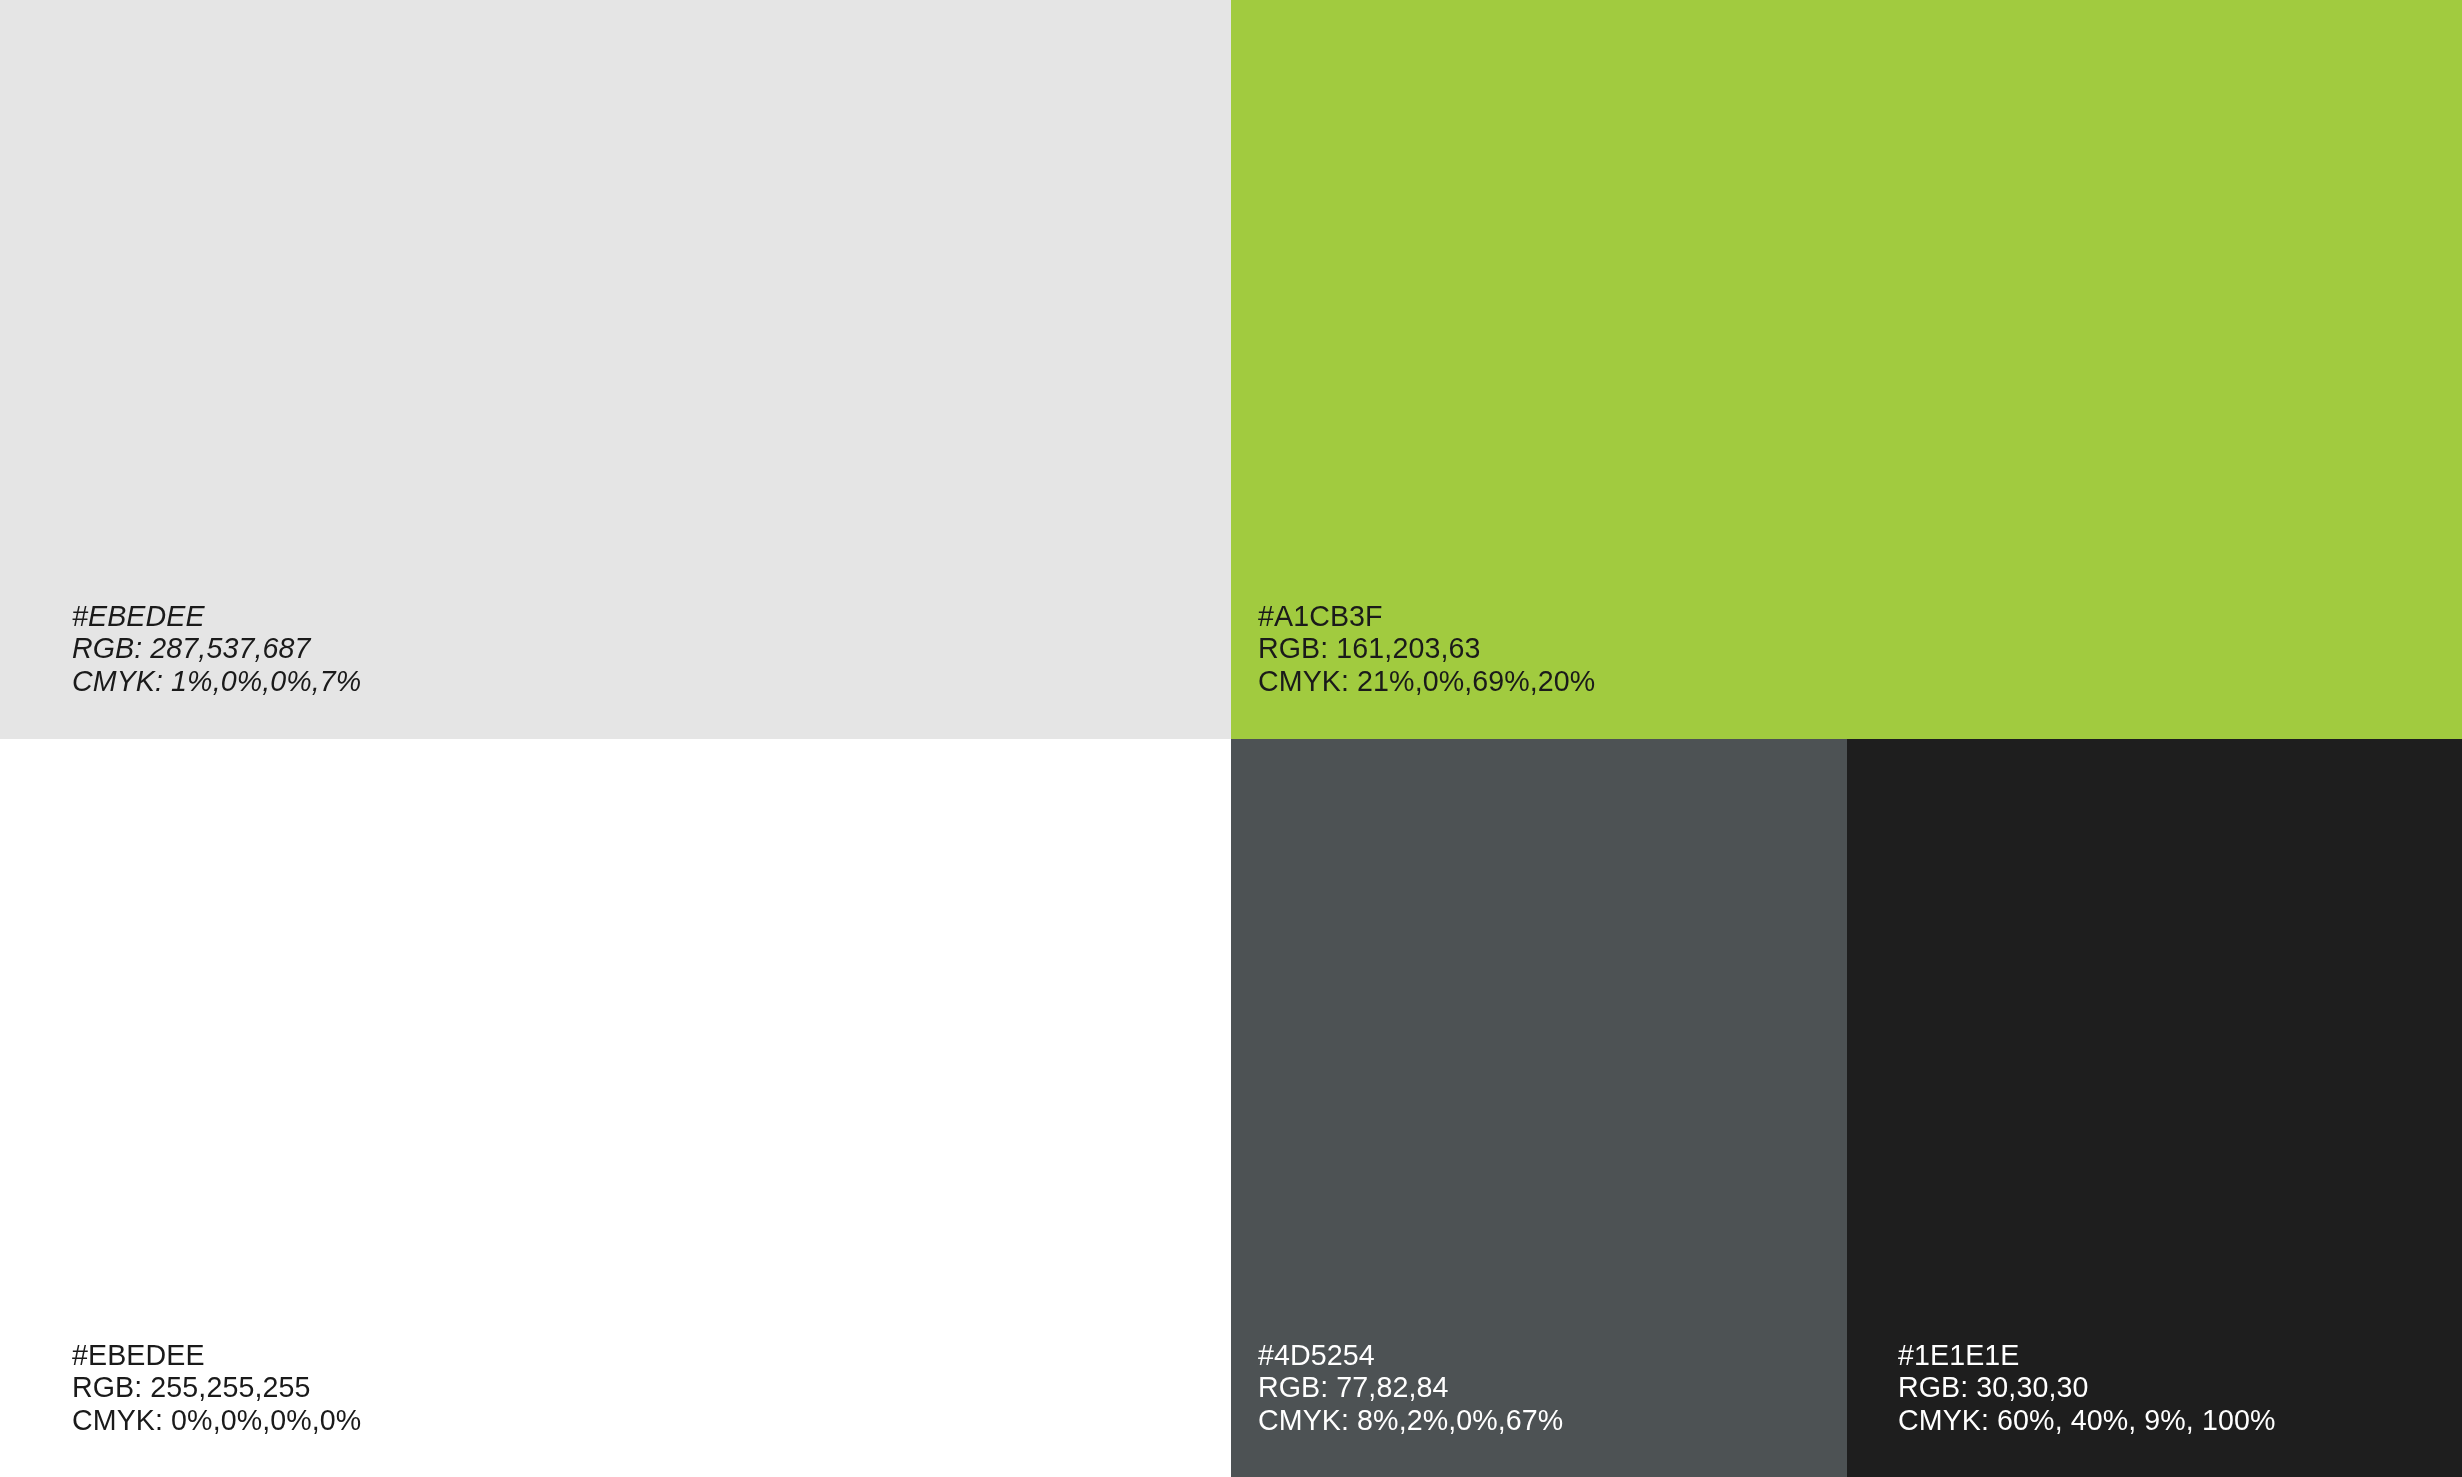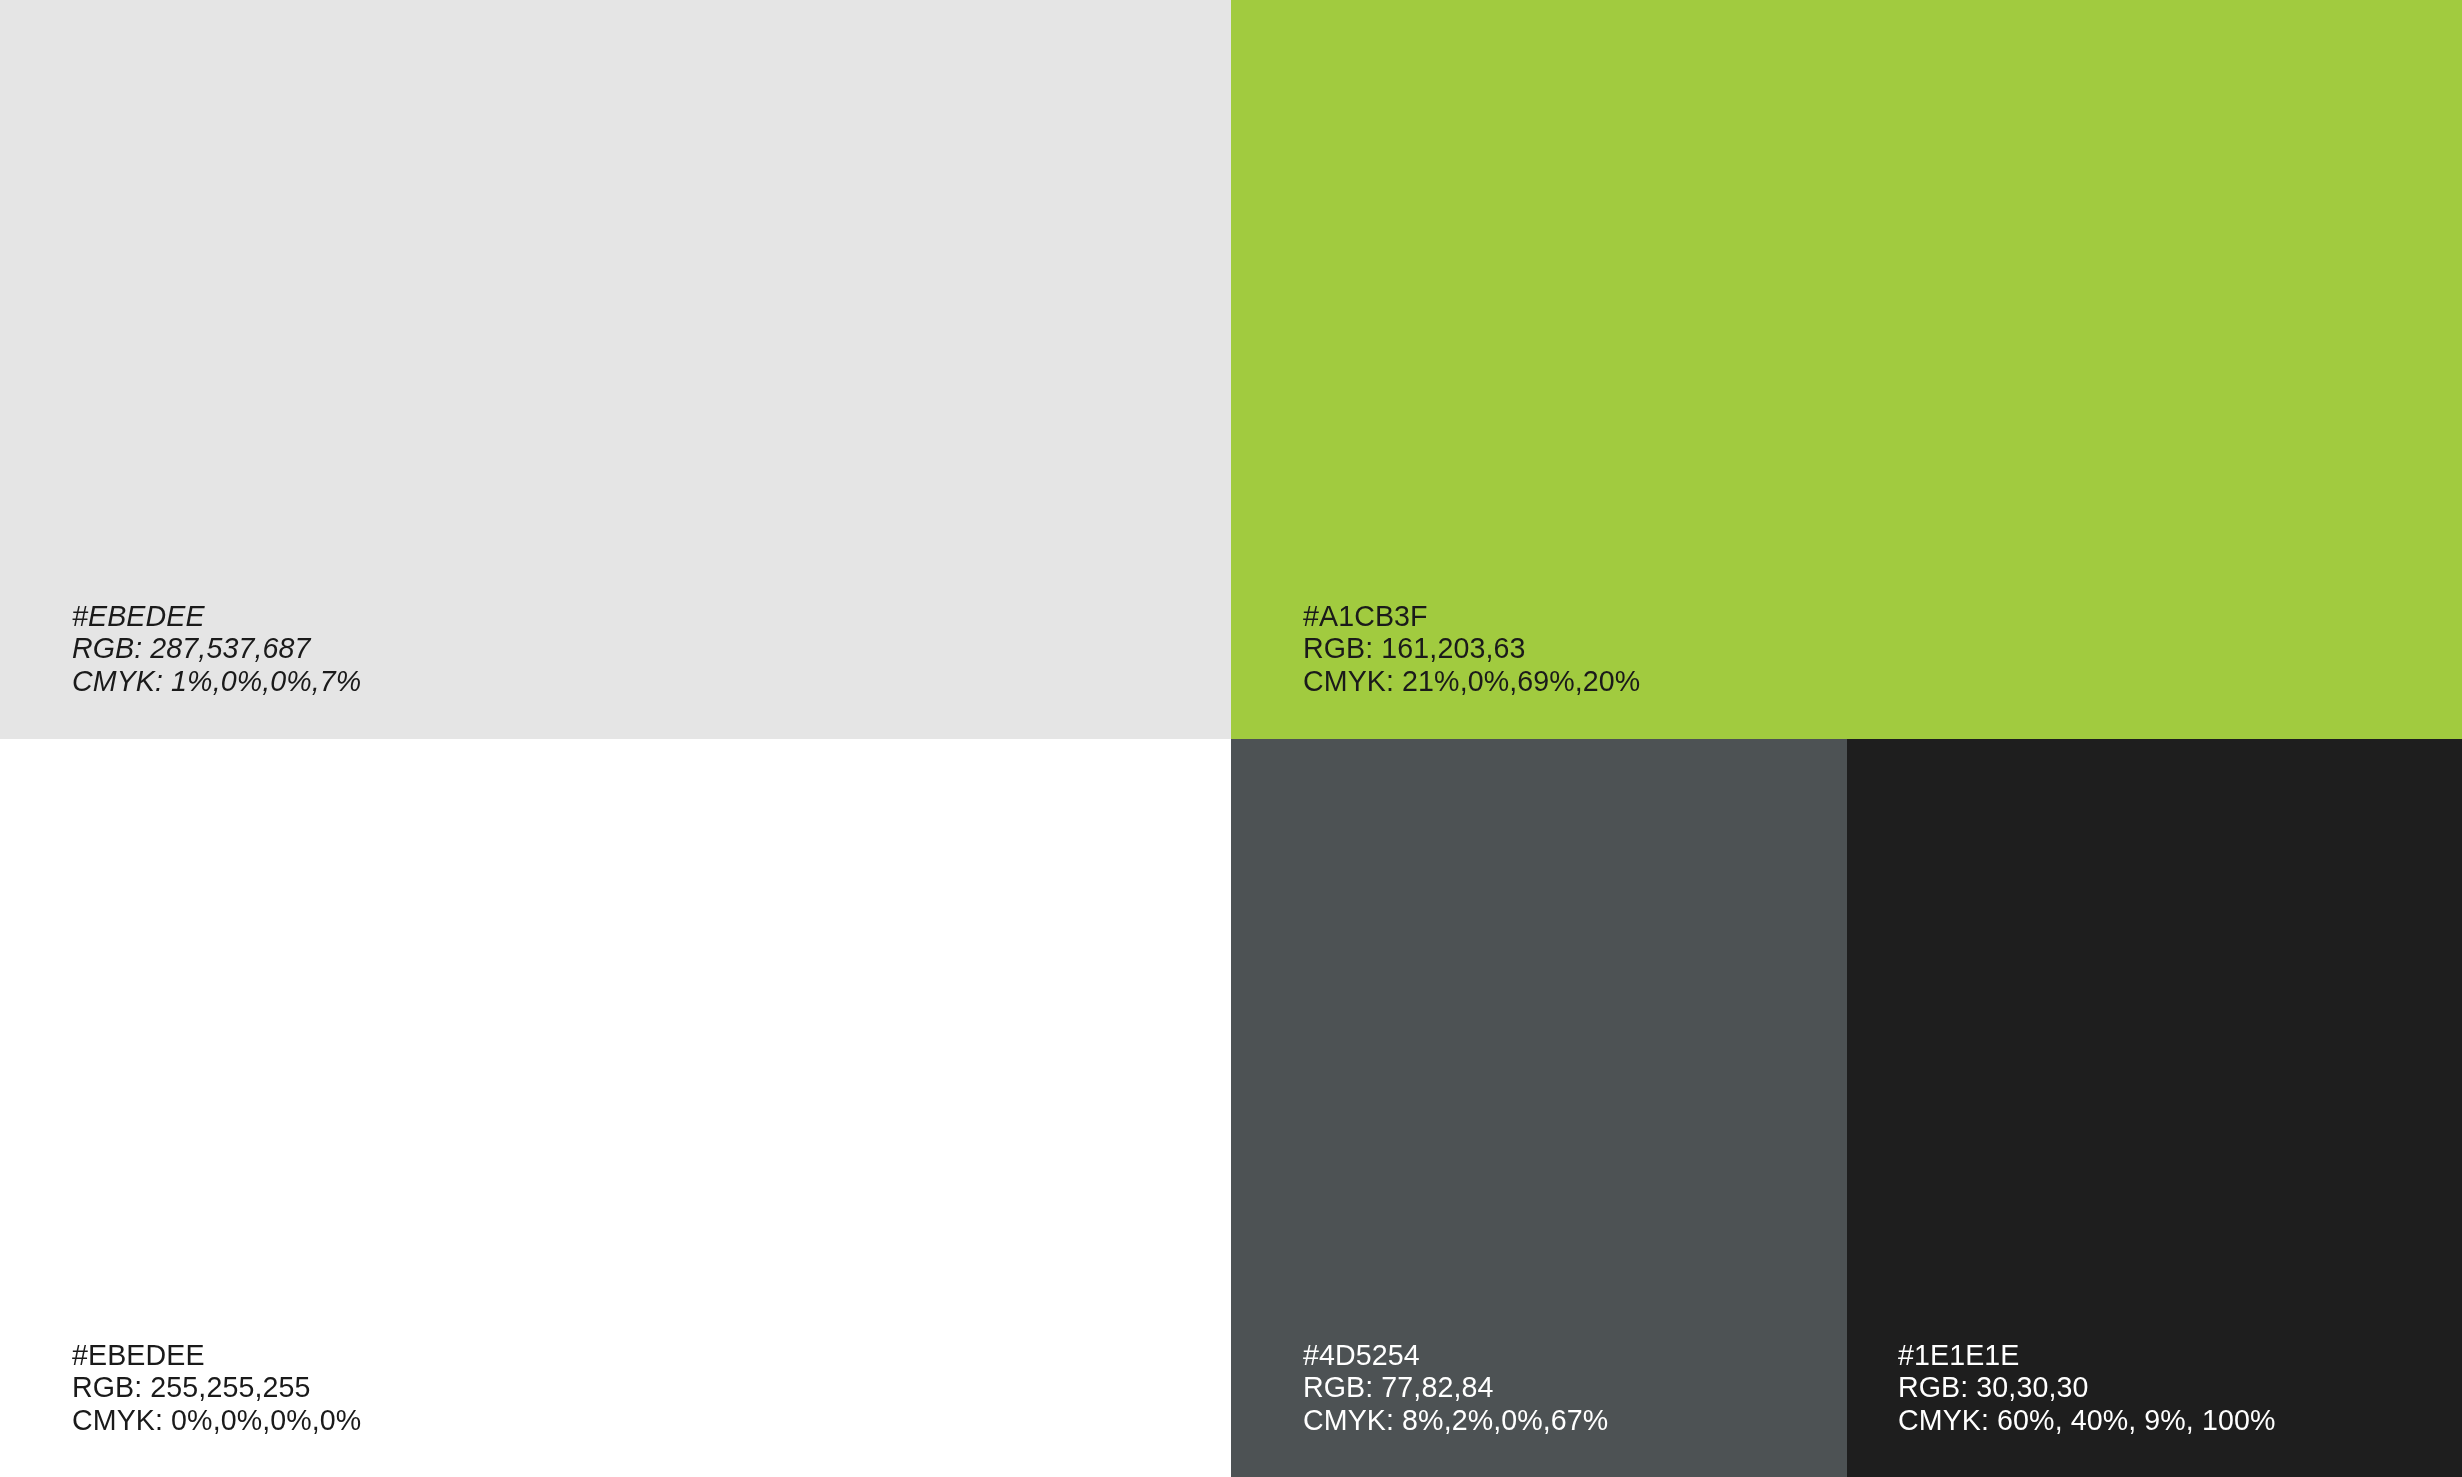--- a/index.html
+++ b/index.html
@@ -75,21 +75,21 @@
     padding-left: 72px;
     padding-bottom: 42px;
     line-height: 32.5px;
     font-size: 28.6px;
     font-weight: 400;
     letter-spacing: 0.1px;
     white-space: nowrap;
   }
 
   .swatch-green .caption,
-  .swatch-gray .caption { padding-left: 72px; }
+  .swatch-gray .caption { padding-left: 27px; }
 
   .swatch-dark .caption { padding-left: 51px; }
 
   .caption-line { display: block; }
 
   .on-light .caption { color: #1a1a1a; }
   .on-dark .caption  { color: #ffffff; }
 </style>
 </head>
 <body>

